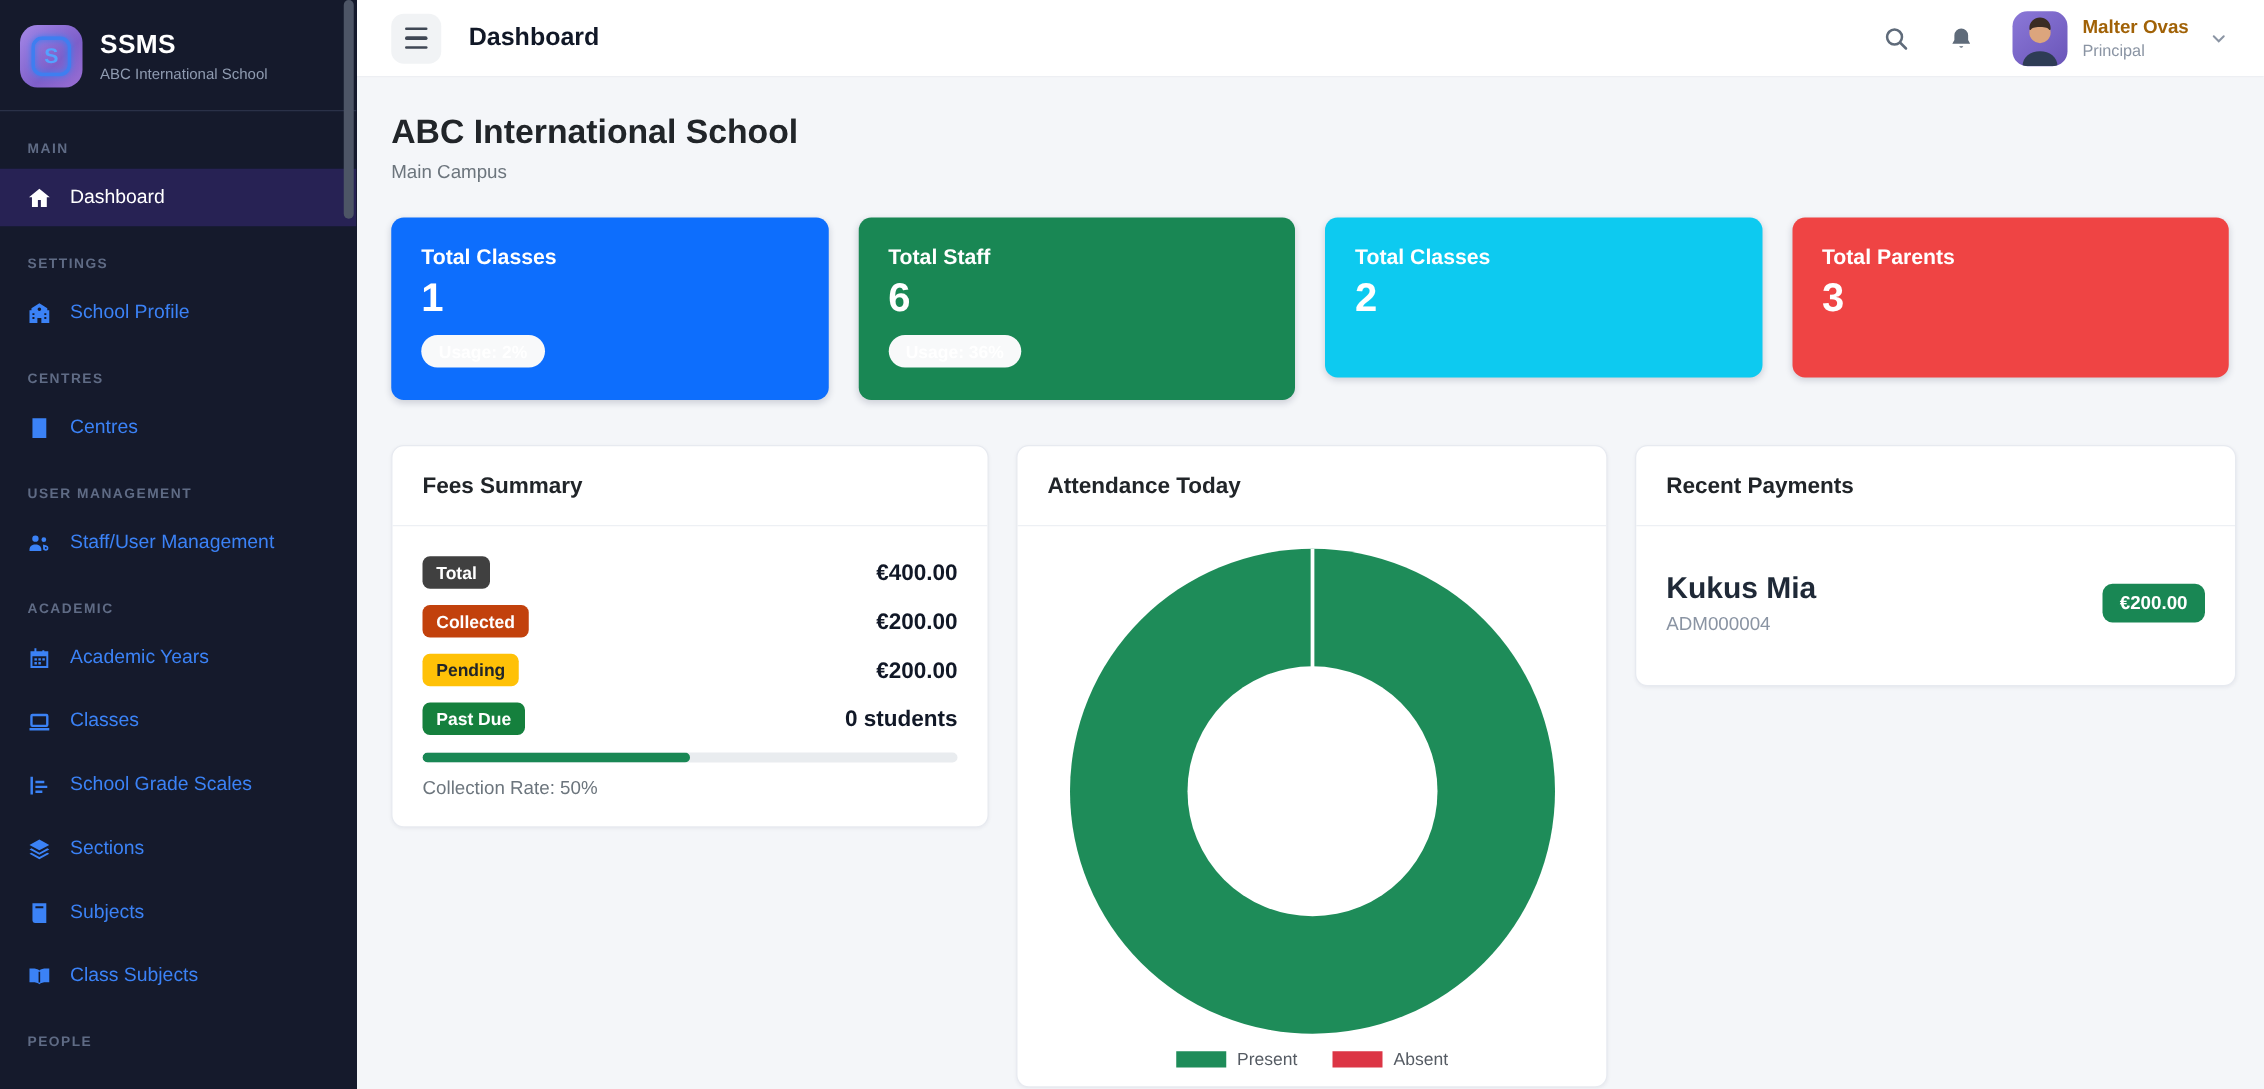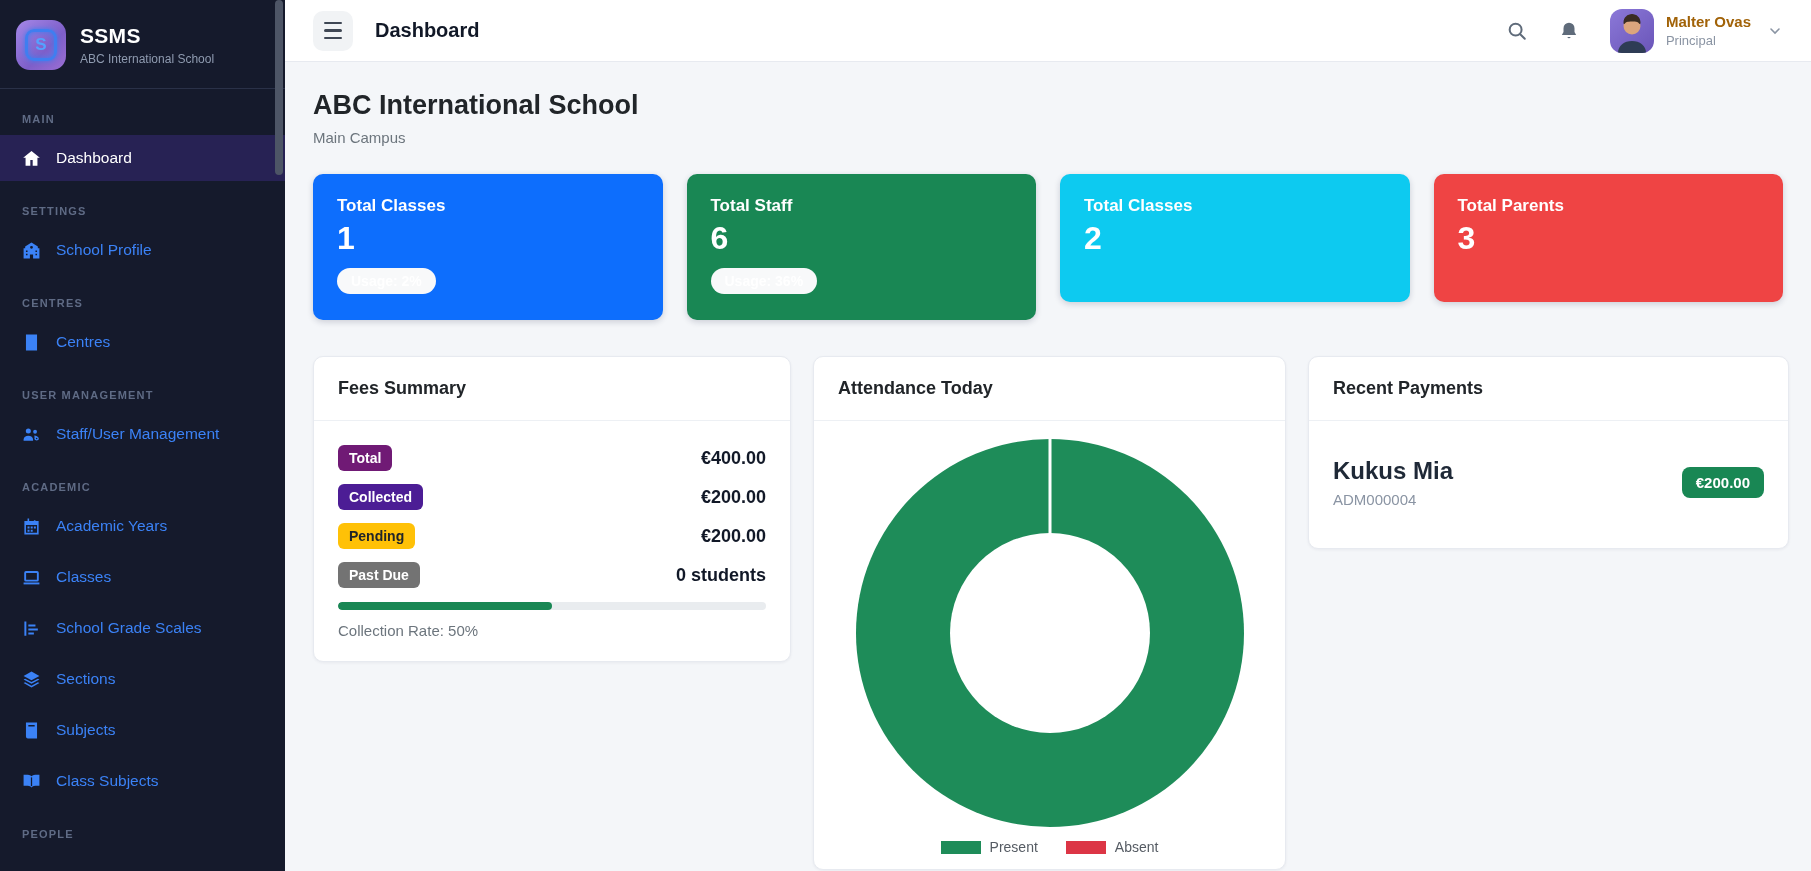--- a/index.html
+++ b/index.html
@@ -230,33 +230,33 @@
       <div class="stat-value">3</div>
     </div>
   </div>
 
   <div class="widgets">
 
     <section class="card">
       <div class="card-head">Fees Summary</div>
       <div class="card-body">
         <div class="fee-row">
-          <span class="fee-badge" style="background: #701a75; color: rgb(255, 255, 255);">Total</span>
+          <span class="fee-badge" style="background: #404040; color: rgb(255, 255, 255);">Total</span>
           <span class="fee-value">€400.00</span>
         </div>
         <div class="fee-row">
-          <span class="fee-badge" style="background: #4c1d95; color: rgb(255, 255, 255);">Collected</span>
+          <span class="fee-badge" style="background: #c2410c; color: rgb(255, 255, 255);">Collected</span>
           <span class="fee-value">€200.00</span>
         </div>
         <div class="fee-row">
           <span class="fee-badge" style="background: rgb(255, 193, 7); color: rgb(33, 37, 41);">Pending</span>
           <span class="fee-value">€200.00</span>
         </div>
         <div class="fee-row">
-          <span class="fee-badge" style="background: #737373; color: rgb(255, 255, 255);">Past Due</span>
+          <span class="fee-badge" style="background: #15803d; color: rgb(255, 255, 255);">Past Due</span>
           <span class="fee-value">0 students</span>
         </div>
         <div class="progress">
           <div class="progress-fill" style="width: 50%;"></div>
         </div>
         <div class="collection">Collection Rate: 50%</div>
       </div>
     </section>
 
     <section class="card">

